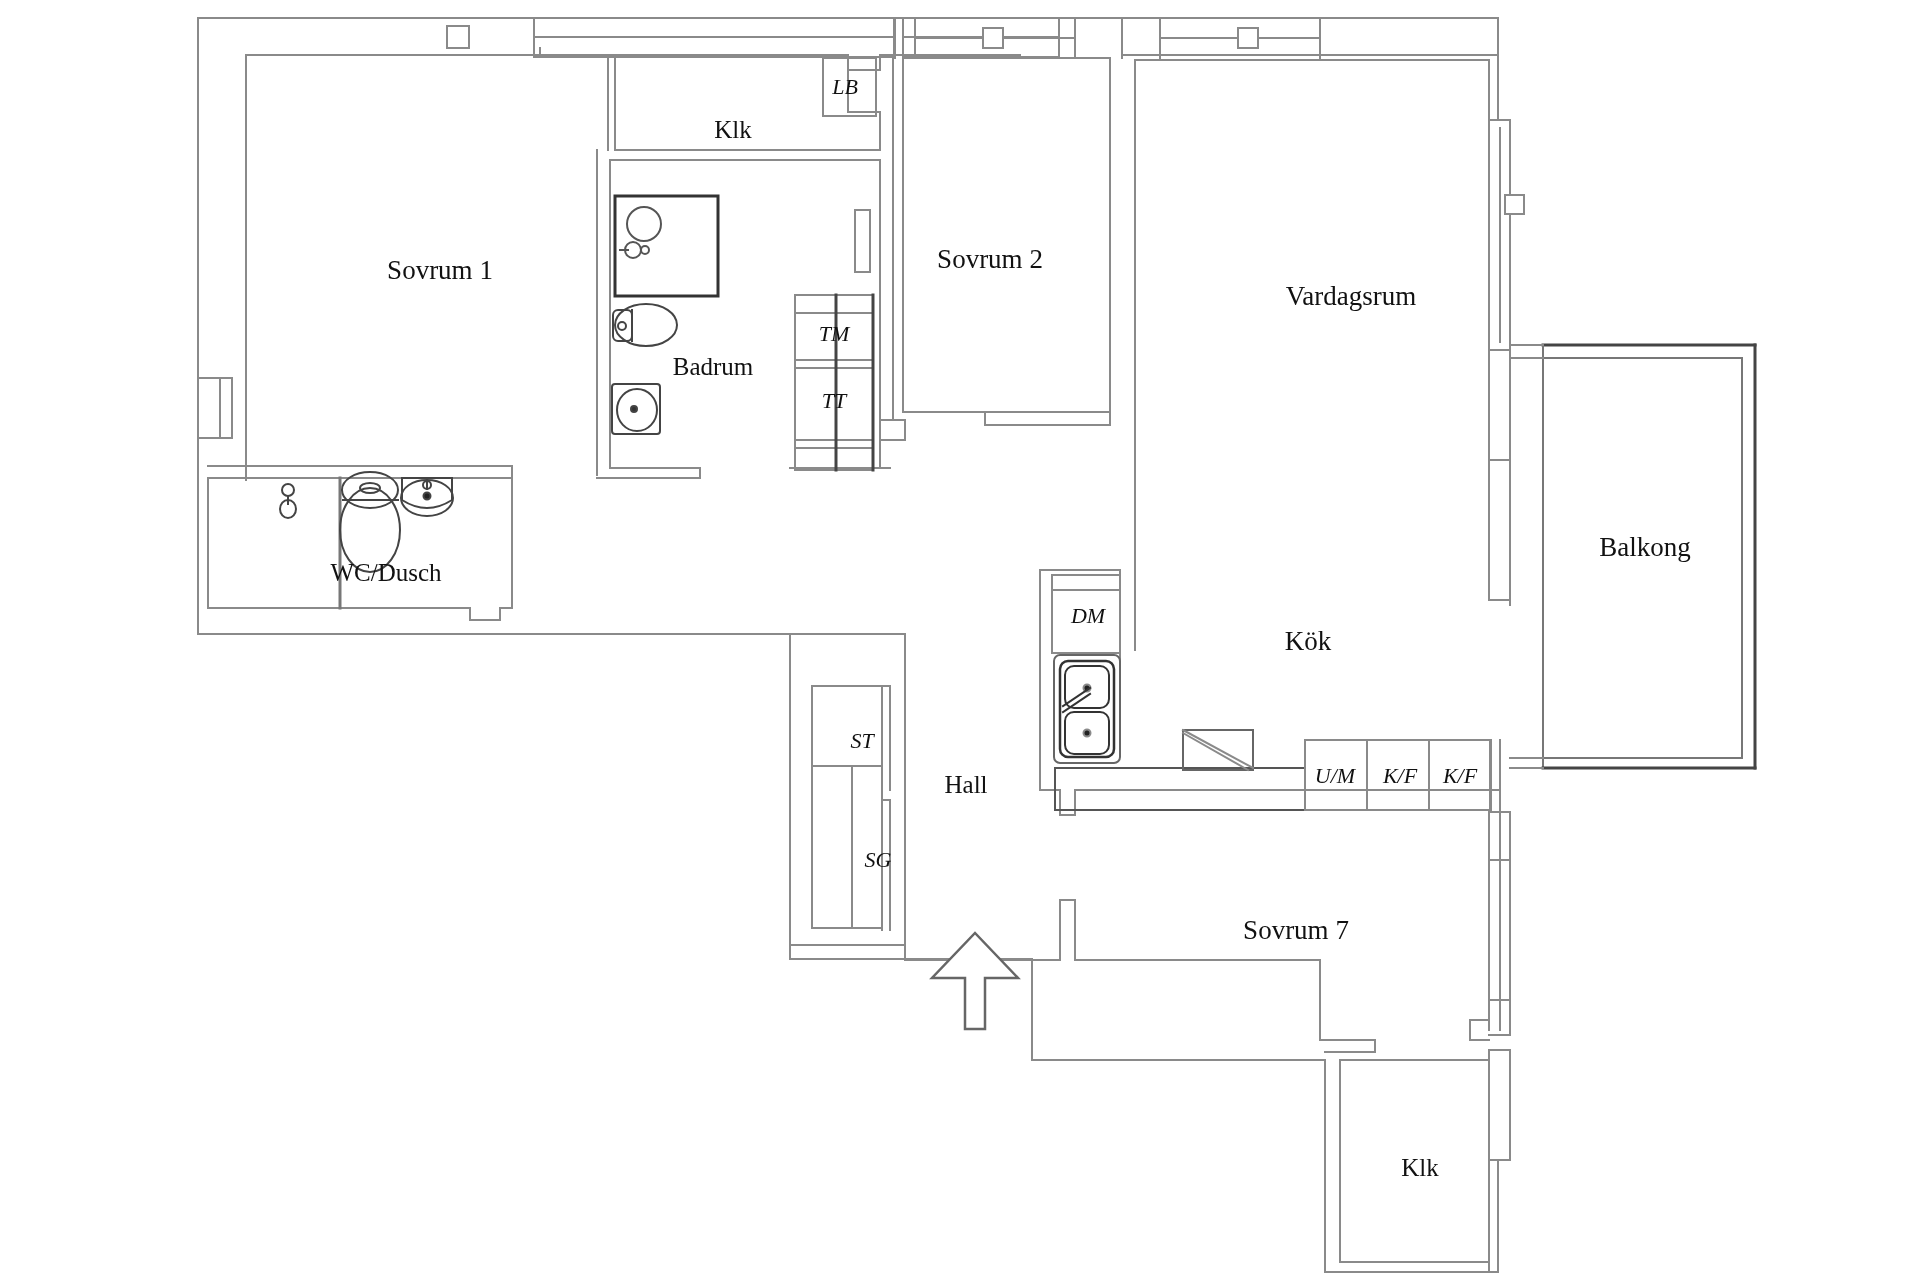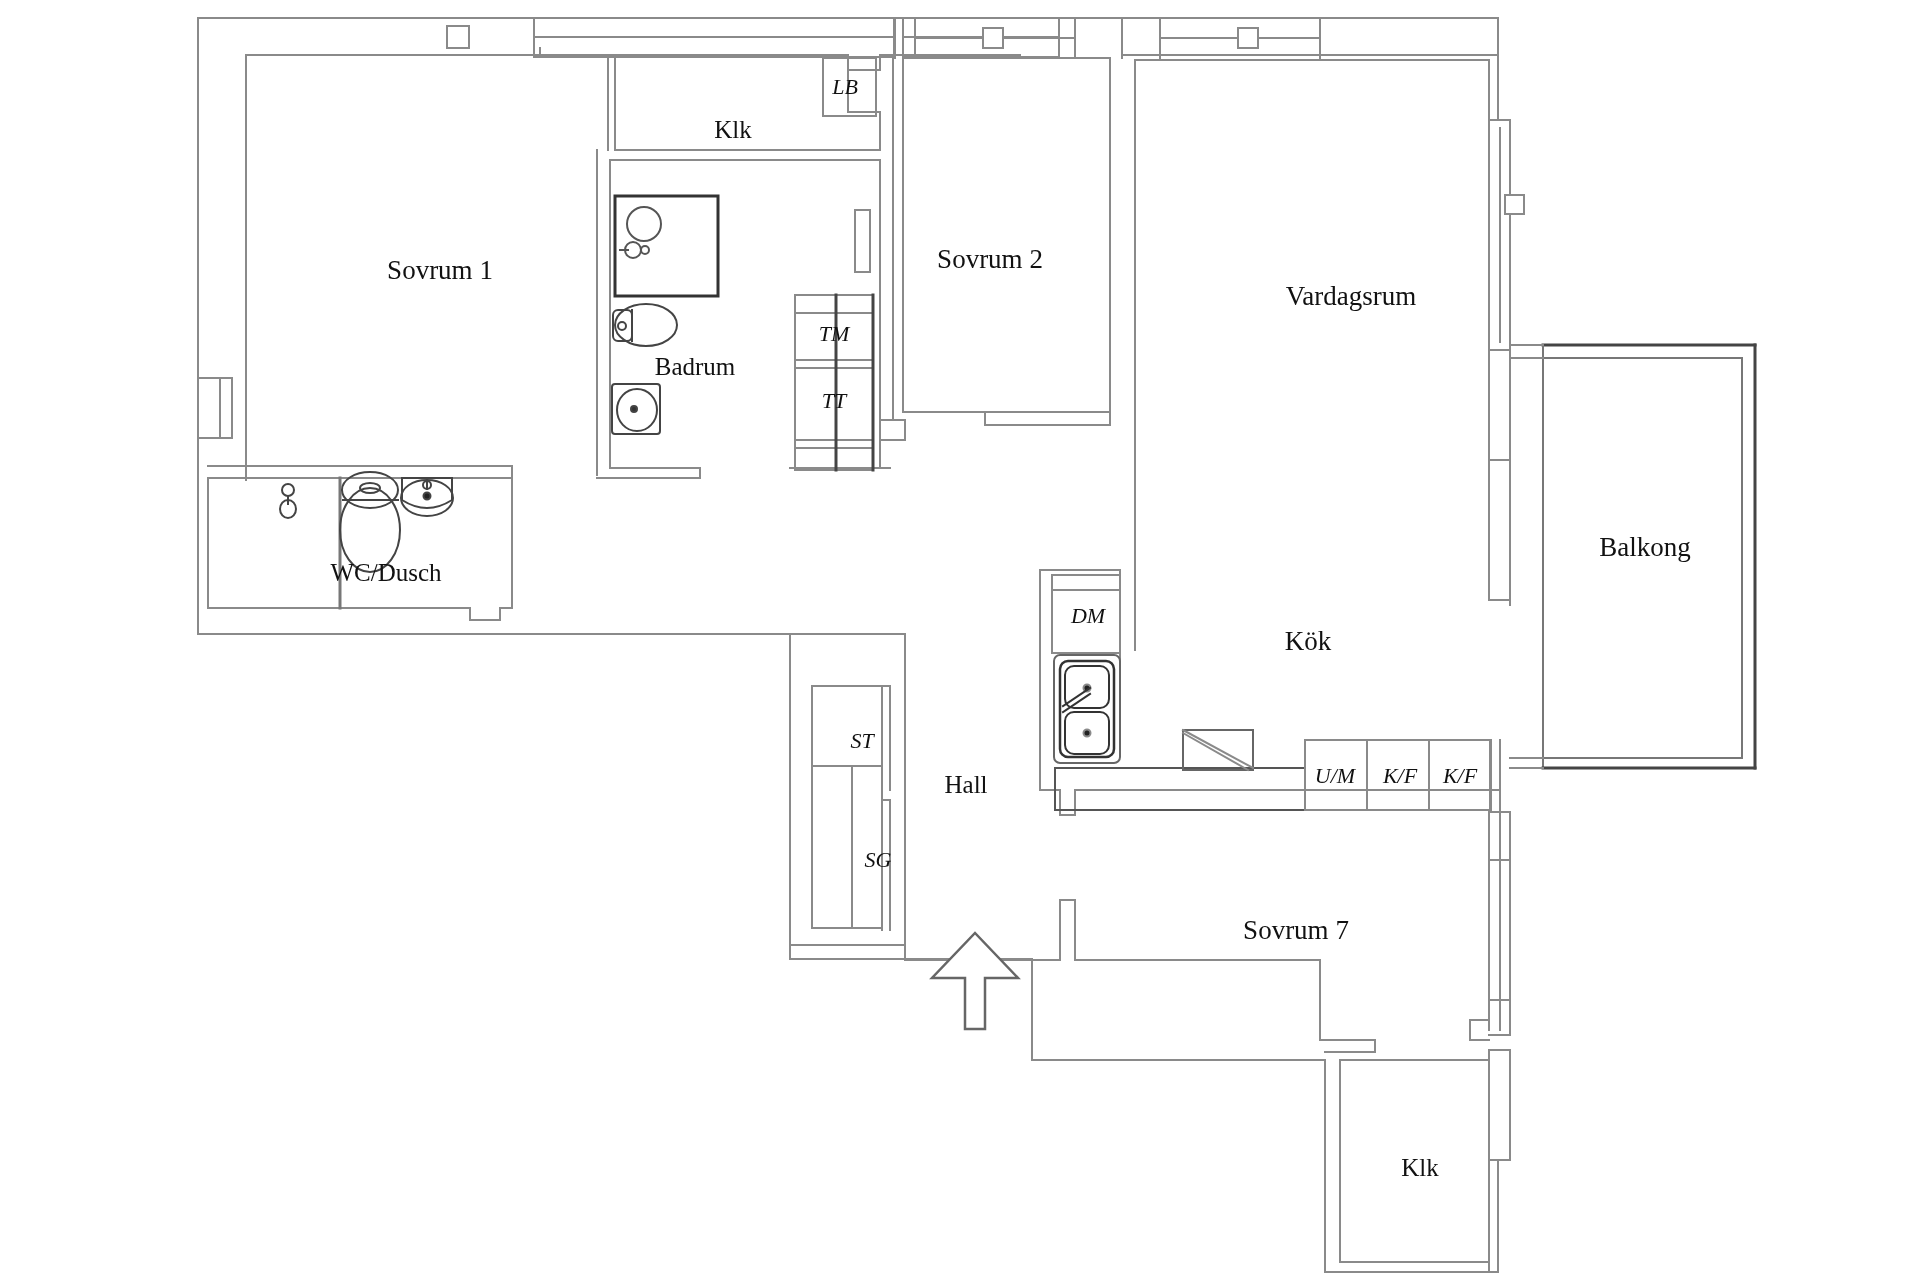--- a/index.html
+++ b/index.html
@@ -370,21 +370,21 @@
       <g stroke="#666" stroke-width="2.5" fill="#ffffff">
         <path d="M965,1029 L965,978 L932,978 L975,933 L1018,978 L985,978 L985,1029 Z"></path>
       </g>
 
     </g>
   </svg>
 
   <div class="room-label lbl-lg" style="left:440px; top:270px;">Sovrum 1</div>
   <div class="room-label lbl-md" style="left:733px; top:130px;">Klk</div>
   <div class="room-label lbl-sm" style="left:845px; top:87px;">LB</div>
-  <div class="room-label lbl-md" style="left:695px; top:367px;">Badrum</div>
+  <div class="room-label lbl-md" style="left:713px; top:367px;">Badrum</div>
   <div class="room-label lbl-sm" style="left:834px; top:334px;">TM</div>
   <div class="room-label lbl-sm" style="left:834px; top:401px;">TT</div>
   <div class="room-label lbl-lg" style="left:990px; top:259px;">Sovrum 2</div>
   <div class="room-label lbl-lg" style="left:1303px; top:296px;margin-left:48px;">Vardagsrum</div>
   <div class="room-label lbl-lg" style="left:1645px; top:547px;">Balkong</div>
   <div class="room-label lbl-md" style="left:386px; top:573px;">WC/Dusch</div>
   <div class="room-label lbl-sm" style="left:1088px; top:616px;">DM</div>
   <div class="room-label lbl-lg" style="left:1308px; top:641px;">Kök</div>
   <div class="room-label lbl-sm" style="left:1335px; top:776px;">U/M</div>
   <div class="room-label lbl-sm" style="left:1400px; top:776px;">K/F</div>

